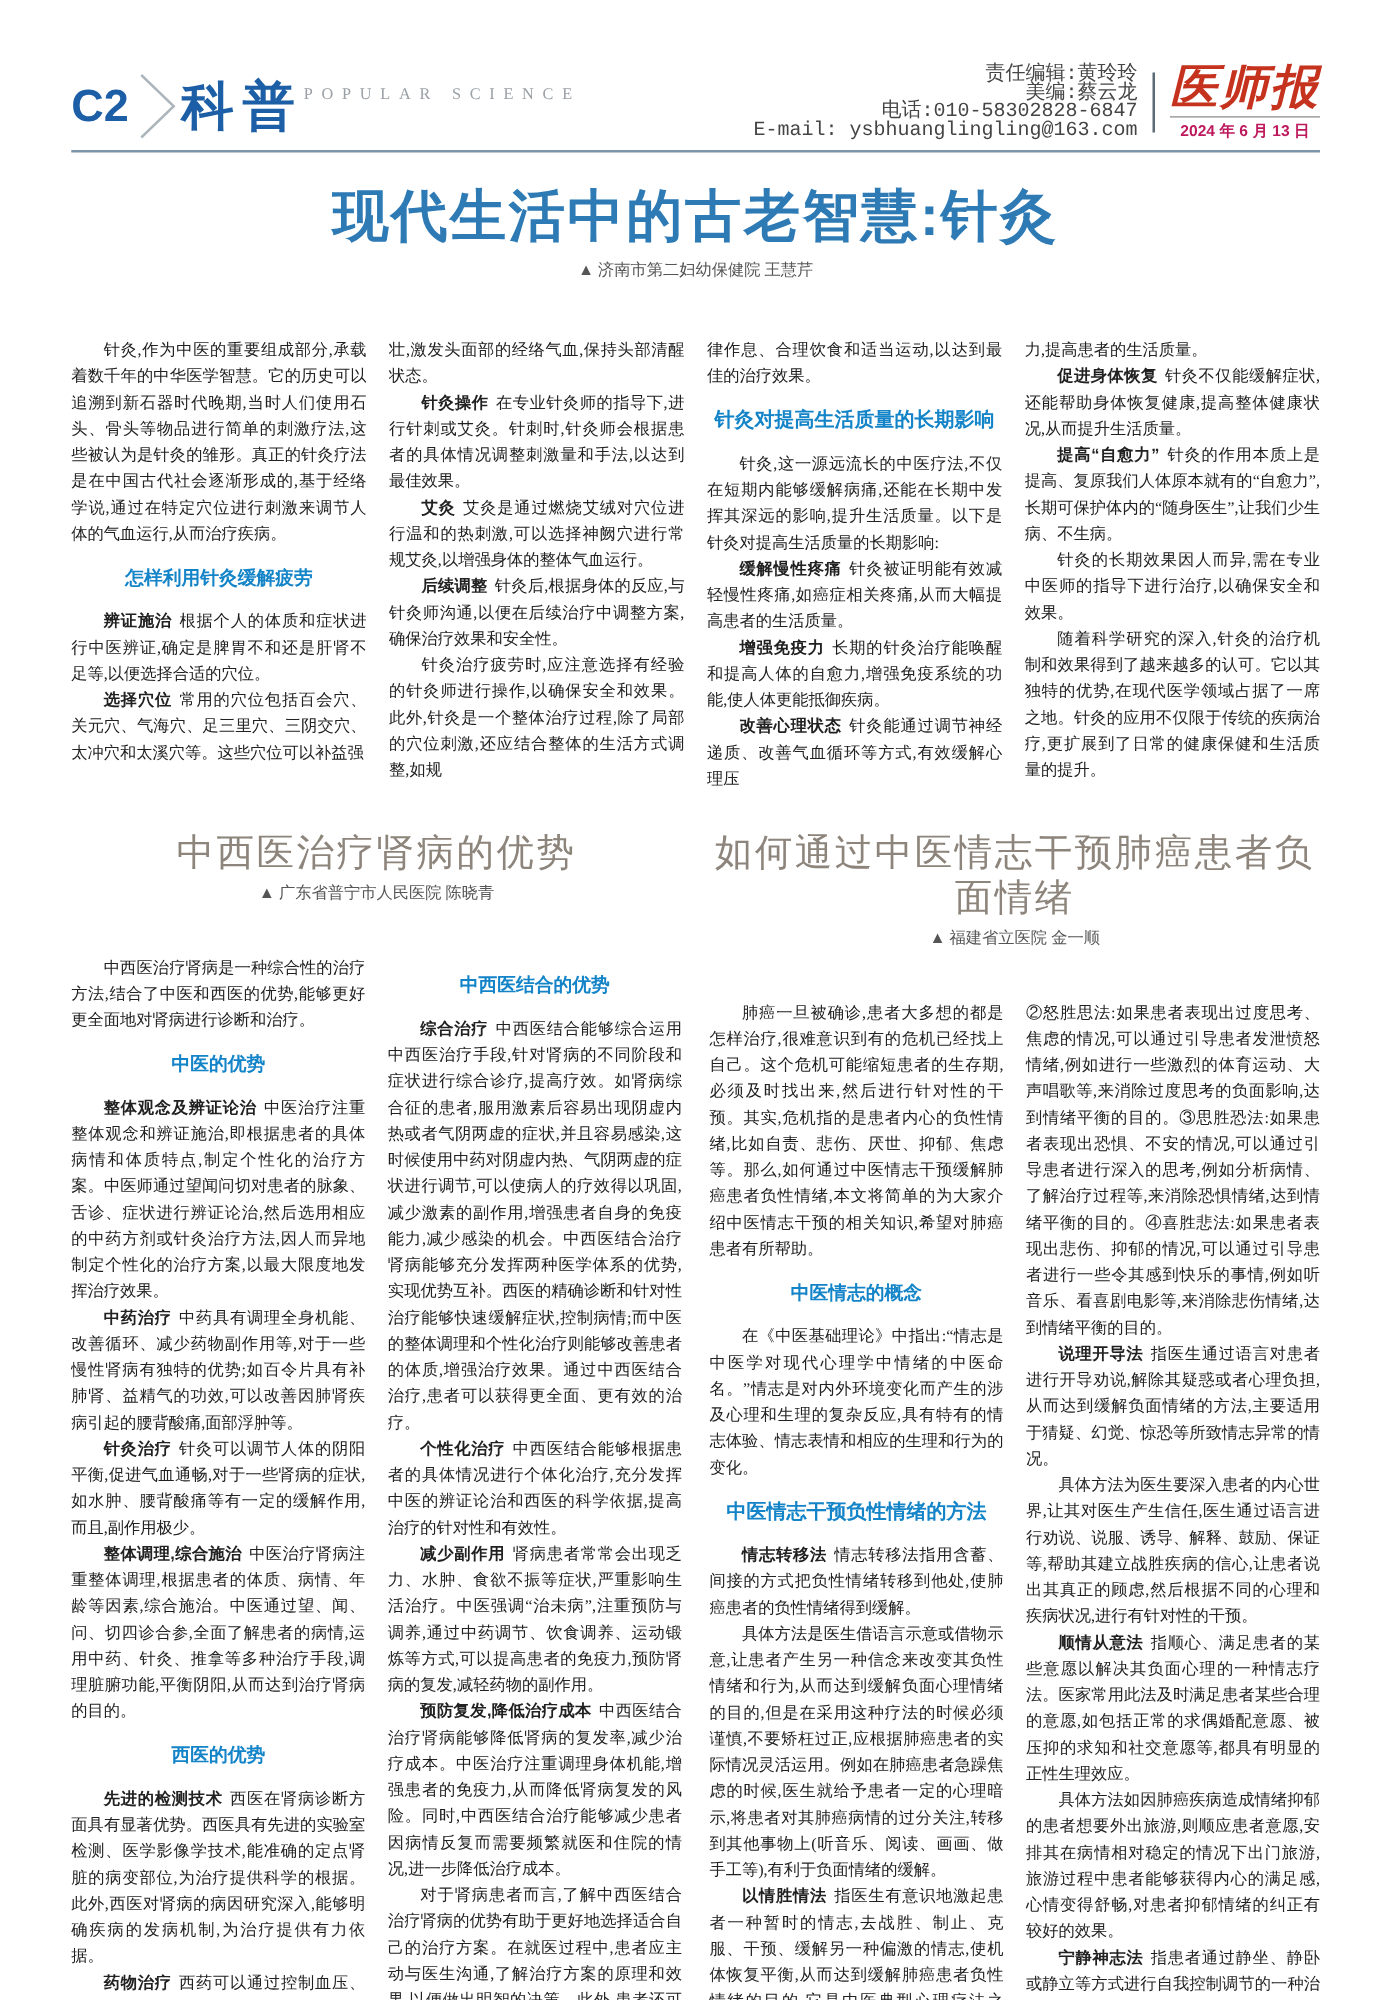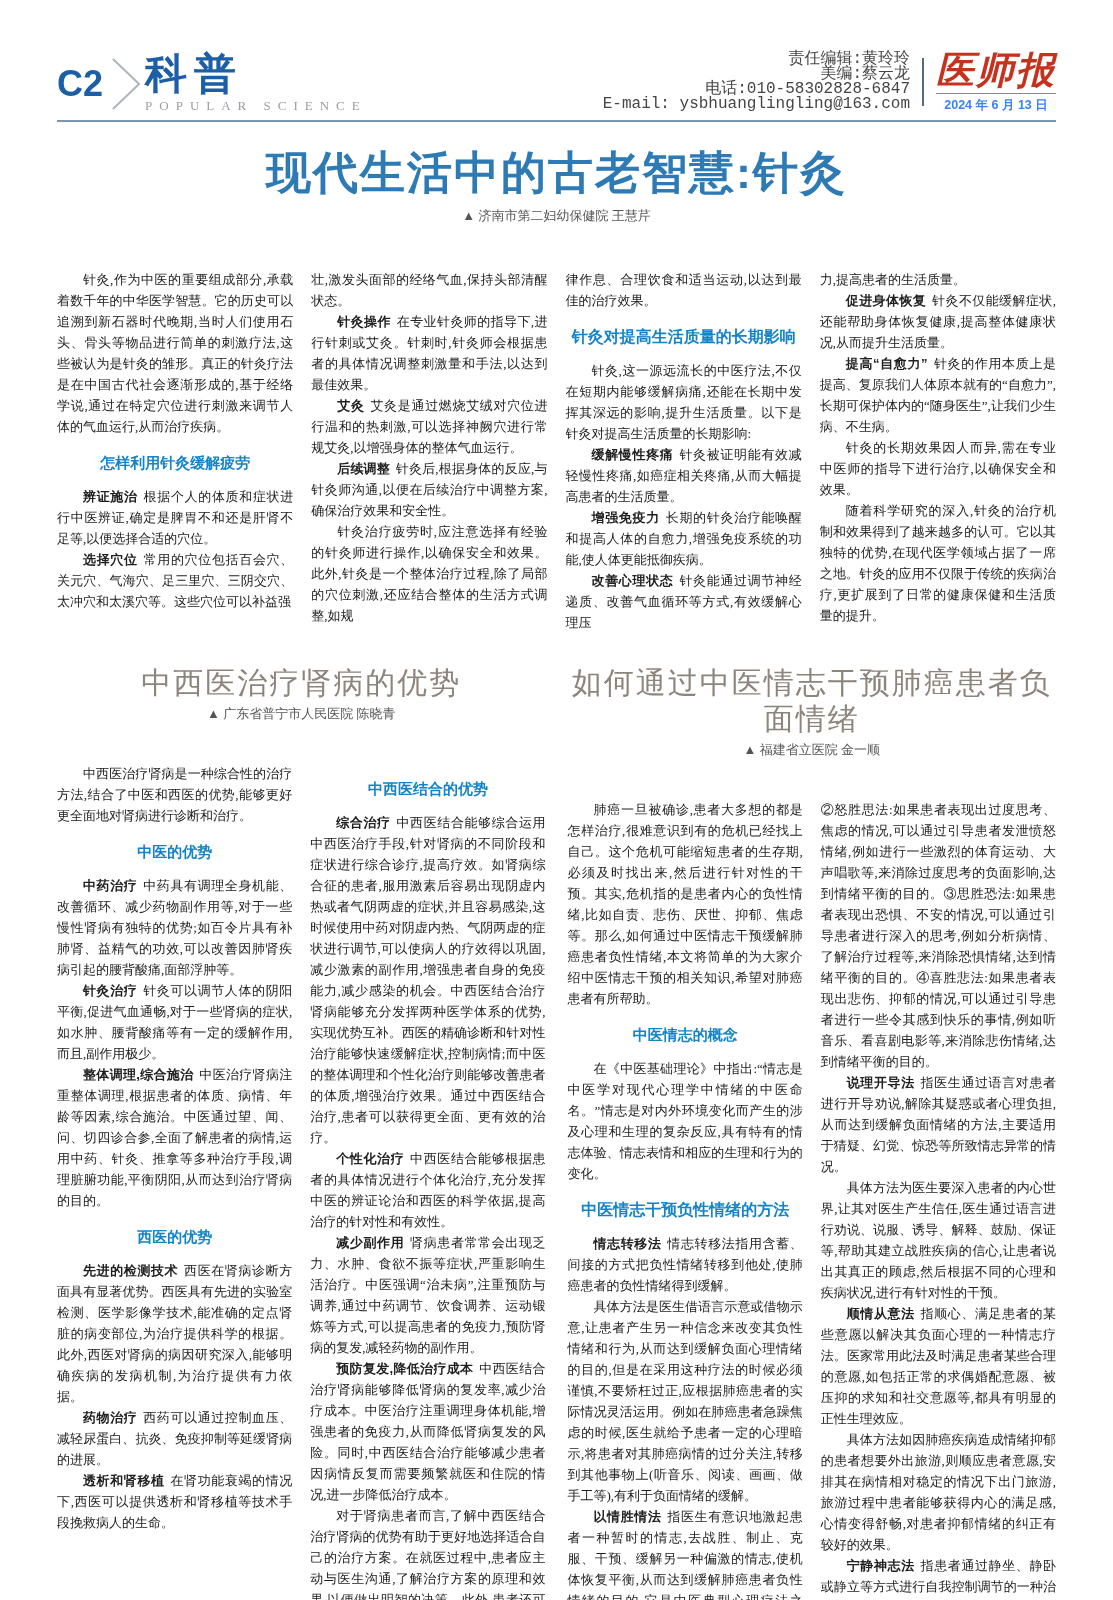--- a/index.html
+++ b/index.html
@@ -3,29 +3,29 @@
 <meta charset="utf-8">
 <style>
   html,body{margin:0;padding:0;background:#e8e8e8;}
   .page{width:1113px;height:1600px;background:#ffffff;margin:0 auto;position:relative;overflow:hidden;
         font-family:"Liberation Serif",serif;}
   
   .masthead{display:flex;justify-content:space-between;align-items:flex-end;padding:50px 57px 0 57px;}
   .mh-left{display:flex;align-items:center;}
   .page-no{font-family:"Liberation Sans",sans-serif;font-weight:bold;font-size:36px;color:#1d5fa6;margin-right:4px;}
   .chevron{margin:0 2px 0 2px;}
-  .section-block{display:flex;flex-direction:column;}
+  .section-block{display:flex;flex-direction:row;}
   .section-cn{font-family:"Liberation Sans",sans-serif;font-weight:bold;font-size:42px;line-height:42px;color:#1d5fa6;letter-spacing:7px;}
   .section-en{font-size:13px;color:#9aa0a6;letter-spacing:7px;margin-top:3px;}
   .mh-right{display:flex;align-items:center;}
   .contact{text-align:right;font-family:Liberation Mono, monospace;font-size:16px;color:#454545;line-height:15px;}
   .vdiv{width:2px;height:48px;background:#5a6a76;margin:0 12px;}
   .logo-block{display:flex;flex-direction:column;align-items:center;}
   .paper-logo{font-family:"Liberation Serif",serif;font-style:italic;font-weight:bold;font-size:38px;line-height:40px;color:#c5321e;letter-spacing:2px;}
-  .paper-date{font-family:"Liberation Sans",sans-serif;font-size:12.5px;font-weight:bold;color:#3b82f6;
+  .paper-date{font-family:"Liberation Sans",sans-serif;font-size:12.5px;font-weight:bold;color:#be185d;
               border-top:1.5px solid #8a8a8a;margin-top:3px;padding-top:3px;width:100%;text-align:center;}
   .header-rule{margin:6px 57px 0 57px;border-top:2px solid #7d95a9;}
   
   .main-title{margin:26px 0 0 0;text-align:center;font-family:"Liberation Sans",sans-serif;font-weight:700;
               font-size:45px;line-height:50px;color:#2d7ab5;letter-spacing:2px;}
   .byline{text-align:center;margin-top:9px;font-size:13px;color:#555;}
   .cols{display:flex;gap:18px;margin:16px 57px 0 57px;align-items:flex-start;}
   .col{flex:1;min-width:0;margin-top:28px;}
   .para{font-size:13px;line-height:21px;text-align:justify;color:#212121;margin:0;}
   .indent{text-indent:2em;}
@@ -109,20 +109,21 @@
   </section>
 
   <section class="bottom">
     <div class="article article-half">
       <h2 class="sub-title">中西医治疗肾病的优势</h2>
       <div class="byline">▲ 广东省普宁市人民医院  陈晓青</div>
       <div class="cols cols-2">
           <div class="col">
             <p class="para indent">中西医治疗肾病是一种综合性的治疗方法,结合了中医和西医的优势,能够更好更全面地对肾病进行诊断和治疗。</p>
             <div class="col-heading">中医的优势</div>
+            <p class="para indent"><b class="lead">整体观念及辨证论治</b>中医治疗注重整体观念和辨证施治,即根据患者的具体病情和体质特点,制定个性化的治疗方案。中医师通过望闻问切对患者的脉象、舌诊、症状进行辨证论治,然后选用相应的中药方剂或针灸治疗方法,因人而异地制定个性化的治疗方案,以最大限度地发挥治疗效果。</p>
             <p class="para indent"><b class="lead">中药治疗</b>中药具有调理全身机能、改善循环、减少药物副作用等,对于一些慢性肾病有独特的优势;如百令片具有补肺肾、益精气的功效,可以改善因肺肾疾病引起的腰背酸痛,面部浮肿等。</p>
             <p class="para indent"><b class="lead">针灸治疗</b>针灸可以调节人体的阴阳平衡,促进气血通畅,对于一些肾病的症状,如水肿、腰背酸痛等有一定的缓解作用,而且,副作用极少。</p>
             <p class="para indent"><b class="lead">整体调理,综合施治</b>中医治疗肾病注重整体调理,根据患者的体质、病情、年龄等因素,综合施治。中医通过望、闻、问、切四诊合参,全面了解患者的病情,运用中药、针灸、推拿等多种治疗手段,调理脏腑功能,平衡阴阳,从而达到治疗肾病的目的。</p>
             <div class="col-heading">西医的优势</div>
             <p class="para indent"><b class="lead">先进的检测技术</b>西医在肾病诊断方面具有显著优势。西医具有先进的实验室检测、医学影像学技术,能准确的定点肾脏的病变部位,为治疗提供科学的根据。此外,西医对肾病的病因研究深入,能够明确疾病的发病机制,为治疗提供有力依据。</p>
             <p class="para indent"><b class="lead">药物治疗</b>西药可以通过控制血压、减轻尿蛋白、抗炎、免疫抑制等延缓肾病的进展。</p>
             <p class="para indent"><b class="lead">透析和肾移植</b>在肾功能衰竭的情况下,西医可以提供透析和肾移植等技术手段挽救病人的生命。</p>
           </div>
           <div class="col">
             <div class="col-heading">中西医结合的优势</div>

